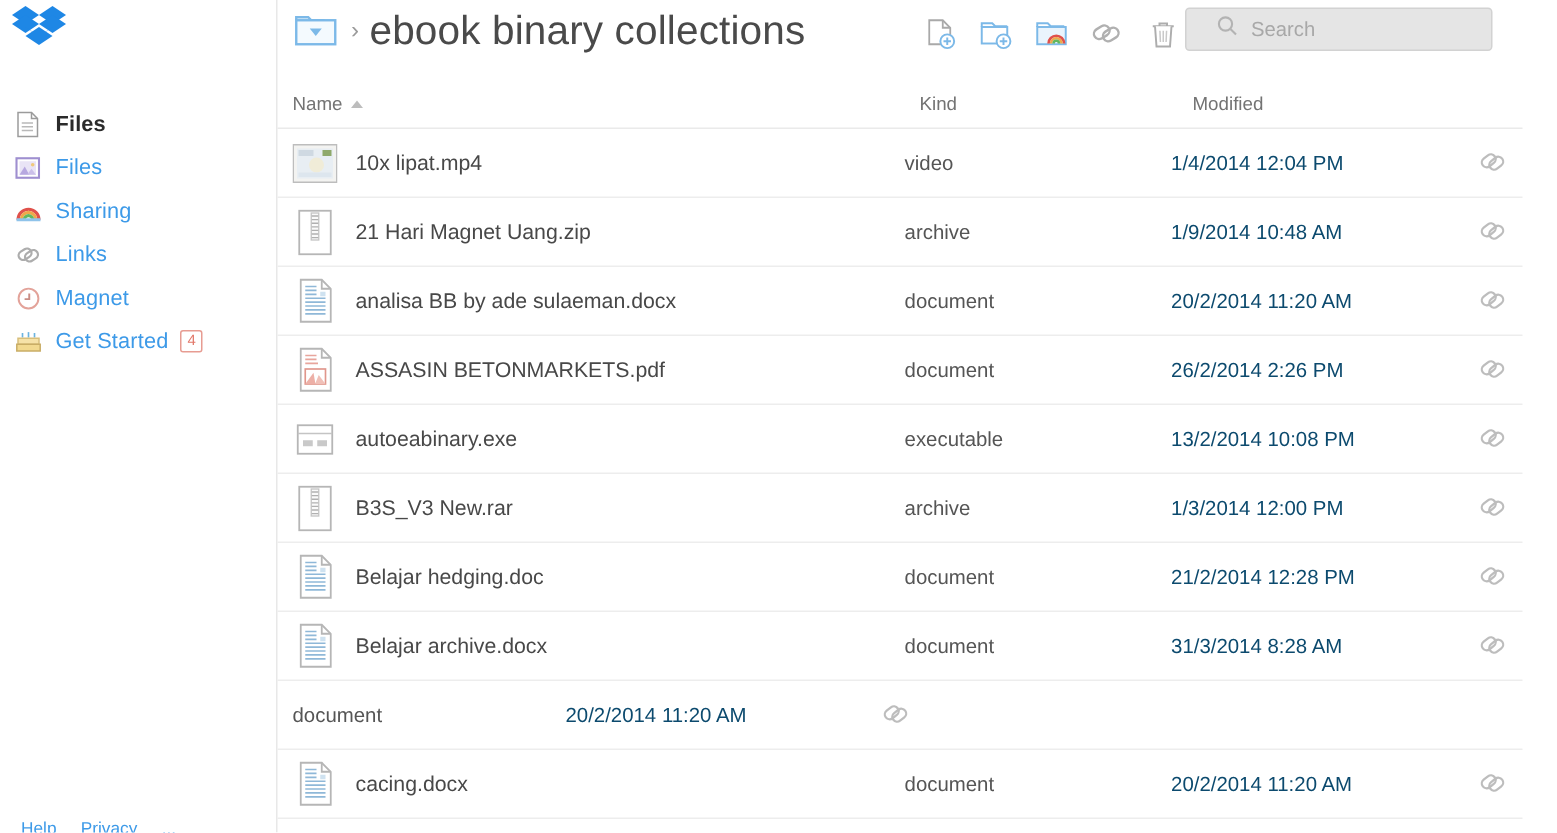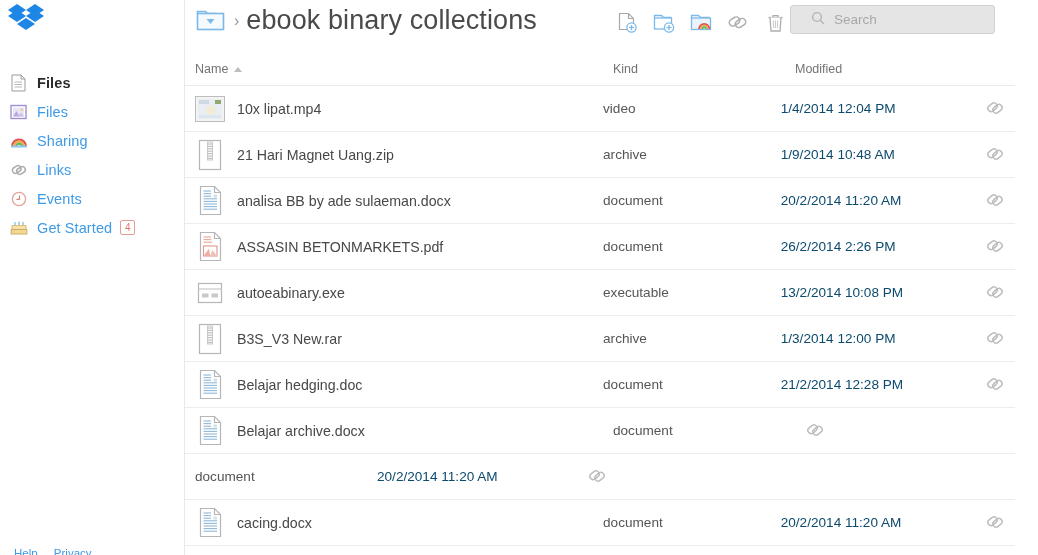--- a/index.html
+++ b/index.html
@@ -185,21 +185,21 @@
         <span class="nav-label">Links</span>
       </div>
 
       <div class="nav-item">
         <span class="nav-ico">
           <svg width="16" height="16" viewBox="0 0 16 16">
             <circle cx="8" cy="8" r="6.6" fill="#fff" stroke="#e3a39a" stroke-width="1.3"></circle>
             <path d="M8.5 4.6v3.8H5.4" fill="none" stroke="#c98d85" stroke-width="1.3"></path>
           </svg>
         </span>
-        <span class="nav-label">Events</span>
+        <span class="nav-label">Magnet</span>
       </div>
 
       <div class="nav-item">
         <span class="nav-ico">
           <svg width="18" height="16" viewBox="0 0 18 16">
             <g stroke="#6bb3e0" stroke-width="1.1">
                 <line x1="5" y1="2" x2="5" y2="5"></line>
                 <line x1="9" y1="1.4" x2="9" y2="5"></line>
                 <line x1="13" y1="2" x2="13" y2="5"></line>
               </g>
@@ -529,20 +529,21 @@
                   <line x1="5.5" y1="19" x2="19" y2="19"></line>
                   <line x1="5.5" y1="21.6" x2="19" y2="21.6"></line>
                   <line x1="5.5" y1="24.2" x2="19" y2="24.2"></line>
                 </g>
                 <rect x="15.5" y="9.5" width="3.5" height="3" fill="#cfe2f0"></rect>
               </svg>
             </span>
             <span class="fname">Belajar archive.docx</span>
           </div>
           <div class="cell-kind">document</div>
+          <div class="cell-mod">31/3/2014 8:28 AM</div>
           <div class="cell-link">
             <svg width="18" height="17" viewBox="0 0 18 17">
               <g fill="none" stroke="#bdbdbd" stroke-width="1.5">
                 <rect x="1.5" y="4" width="10" height="6.4" rx="3.2" transform="rotate(-38 6.5 7.2)"></rect>
                 <rect x="6.5" y="5.6" width="10" height="6.4" rx="3.2" transform="rotate(-38 11.5 8.8)"></rect>
               </g>
             </svg>
           </div>
         </div>
         <div class="row">

